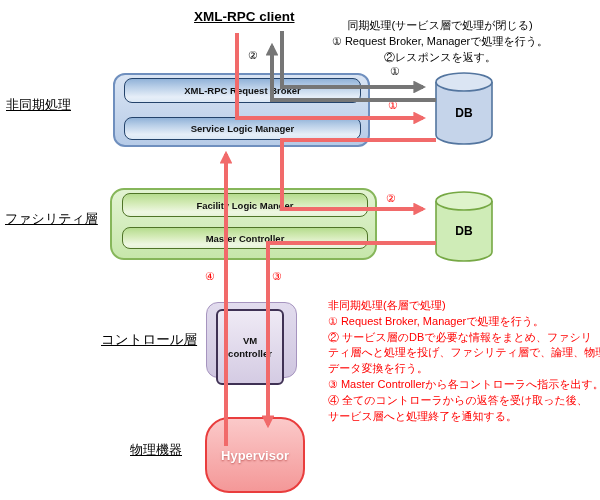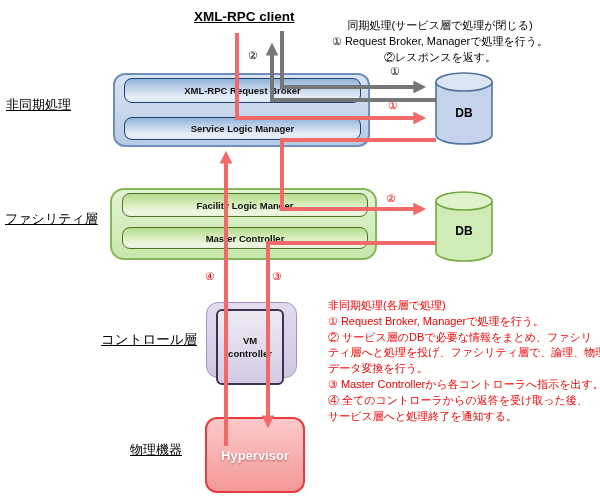--- a/index.html
+++ b/index.html
@@ -62,21 +62,21 @@
   }
   .ctl-inner {
     position:absolute; left:9px; top:6px; width:68px; height:76px; box-sizing:border-box;
     border:2px solid #3f3154; border-radius:6px;
     background:linear-gradient(180deg,#efeaf5,#d4cbe3);
     display:flex; flex-direction:column; align-items:center; justify-content:center;
     font-size:9.5px; font-weight:bold; color:#111; line-height:13px;
   }
 
   .hypervisor {
-    left:205px; top:417px; width:100px; height:76px; border-radius:12px;
+    left:205px; top:417px; width:100px; height:76px; border-radius:24px;
     border:2px solid #e93d3d; background:linear-gradient(180deg,#fbc9c9,#f49898);
     display:flex; align-items:center; justify-content:center;
     font-size:13px; font-weight:bold; color:#ffffff;
     text-shadow:0 1px 2px rgba(150,20,20,.55);
   }
 
   
   .step { font-size:11px; line-height:11px; }
   .step.black { color:#000; }
   .step.red   { color:#ff0000; }

